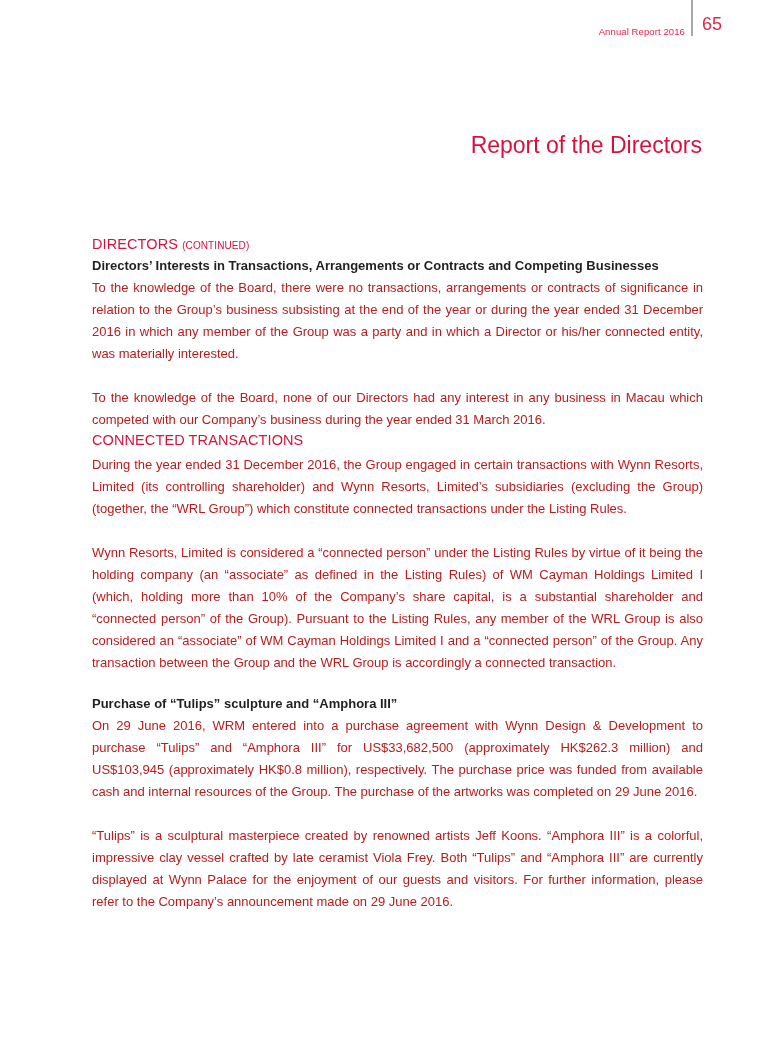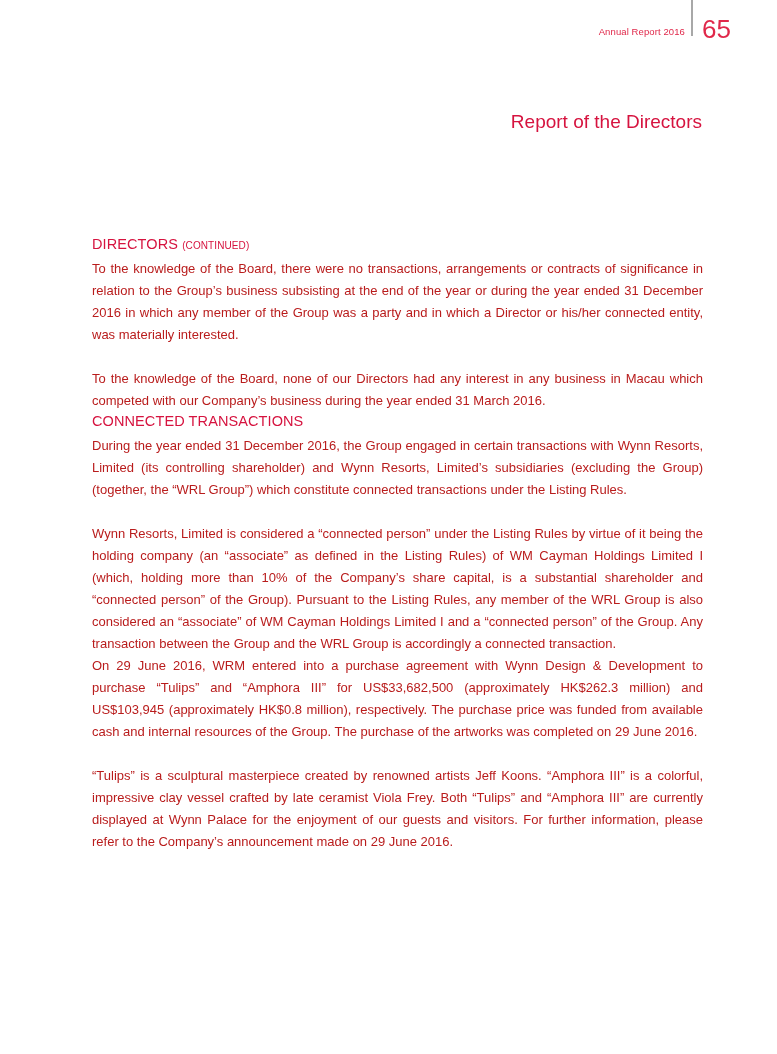--- a/index.html
+++ b/index.html
@@ -36,29 +36,29 @@
       left: 691px;
       top: 0;
       width: 2px;
       height: 36px;
       background: #a8a8a8;
     }
     .header-page {
       position: absolute;
       left: 702px;
       top: 14px;
-      font-size: 26px;
+      font-size: 18px;
       color: #e0284a;
       font-weight: 300;
     }
     .page-title {
       position: absolute;
       right: 75px;
-      top: 111px;
-      font-size: 19px;
+      top: 132px;
+      font-size: 23px;
       color: #d6133f;
       font-weight: normal;
       margin: 0;
     }
     .content {
       position: absolute;
       left: 92px;
       top: 236px;
       width: 611px;
     }
@@ -107,26 +107,28 @@
 
 <h1 class="page-title">Report of the Directors</h1>
 
 <div class="content">
 
   <section>
     <h2 class="section-heading">
       <span>DIRECTORS</span>
       <span class="cont">(CONTINUED)</span>
     </h2>
+    <h3 class="sub-heading">Directors’ Interests in Transactions, Arrangements or Contracts and Competing Businesses</h3>
     <p class="para">To the knowledge of the Board, there were no transactions, arrangements or contracts of significance in relation to the Group’s business subsisting at the end of the year or during the year ended 31 December 2016 in which any member of the Group was a party and in which a Director or his/her connected entity, was materially interested.</p>
     <p class="para gap-para">To the knowledge of the Board, none of our Directors had any interest in any business in Macau which competed with our Company’s business during the year ended 31 March 2016.</p>
   </section>
 
   <section class="gap-section">
     <h2 class="section-heading">CONNECTED TRANSACTIONS</h2>
     <p class="para">During the year ended 31 December 2016, the Group engaged in certain transactions with Wynn Resorts, Limited (its controlling shareholder) and Wynn Resorts, Limited’s subsidiaries (excluding the Group) (together, the “WRL Group”) which constitute connected transactions under the Listing Rules.</p>
     <p class="para gap-para">Wynn Resorts, Limited is considered a “connected person” under the Listing Rules by virtue of it being the holding company (an “associate” as defined in the Listing Rules) of WM Cayman Holdings Limited I (which, holding more than 10% of the Company’s share capital, is a substantial shareholder and “connected person” of the Group). Pursuant to the Listing Rules, any member of the WRL Group is also considered an “associate” of WM Cayman Holdings Limited I and a “connected person” of the Group. Any transaction between the Group and the WRL Group is accordingly a connected transaction.</p>
 
+    <h3 class="sub-heading gap-sub">Purchase of “Tulips” sculpture and “Amphora III”</h3>
     <p class="para">On 29 June 2016, WRM entered into a purchase agreement with Wynn Design &amp; Development to purchase “Tulips” and “Amphora III” for US$33,682,500 (approximately HK$262.3 million) and US$103,945 (approximately HK$0.8 million), respectively. The purchase price was funded from available cash and internal resources of the Group. The purchase of the artworks was completed on 29 June 2016.</p>
     <p class="para gap-para">“Tulips” is a sculptural masterpiece created by renowned artists Jeff Koons. “Amphora III” is a colorful, impressive clay vessel crafted by late ceramist Viola Frey. Both “Tulips” and “Amphora III” are currently displayed at Wynn Palace for the enjoyment of our guests and visitors. For further information, please refer to the Company’s announcement made on 29 June 2016.</p>
   </section>
 
 </div>
 
 </body></html>

